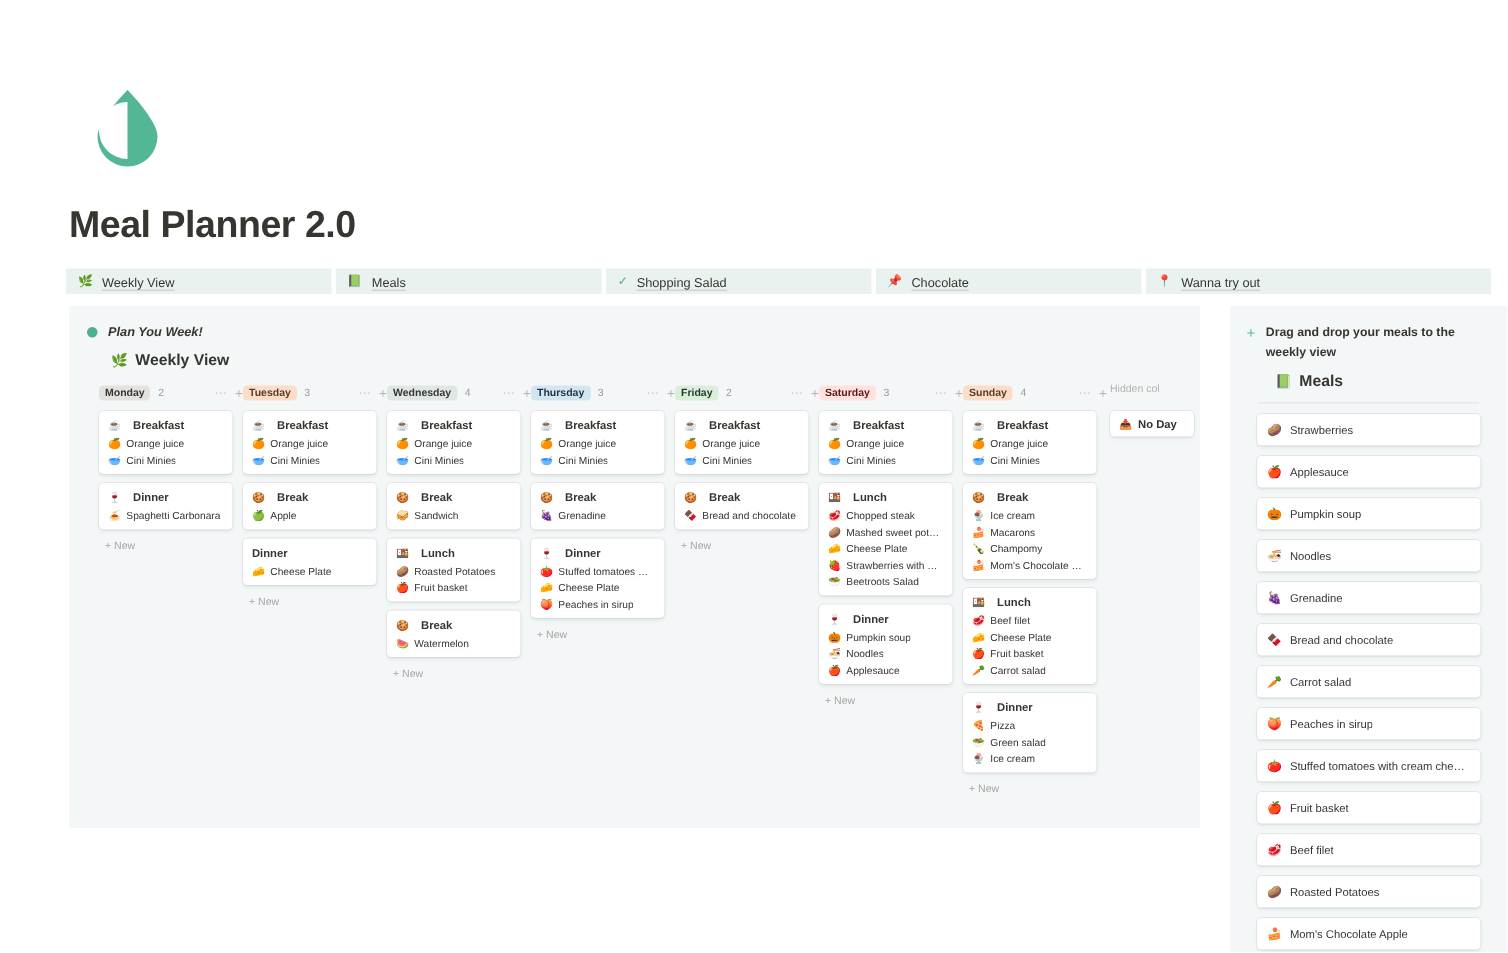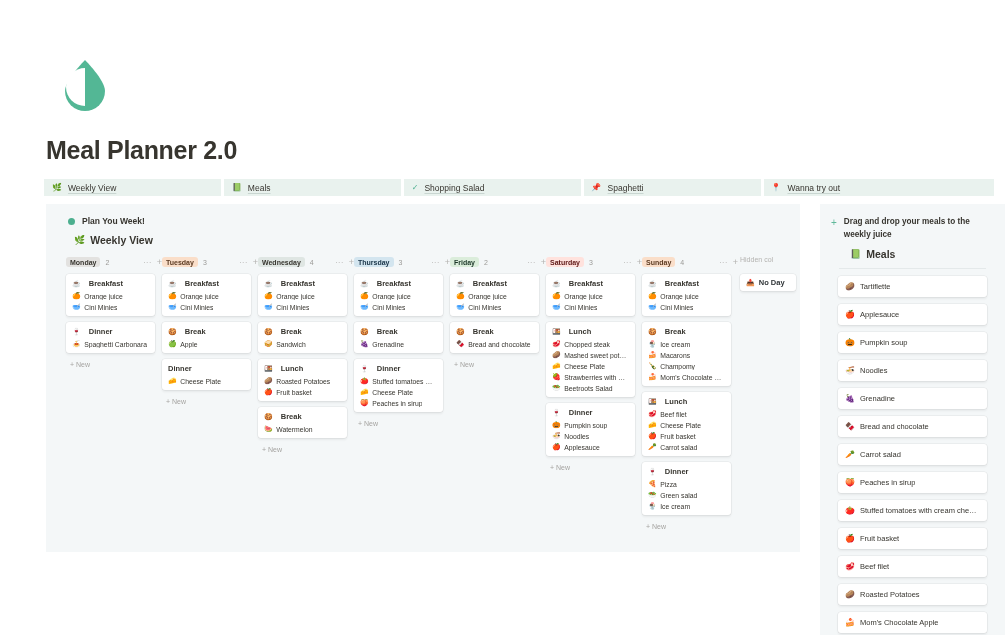--- a/index.html
+++ b/index.html
@@ -44,21 +44,21 @@
   .tab .tab-label { text-decoration: underline; text-decoration-color: #c9d6d1; text-underline-offset: 2px; }
   .tab .tab-ico { font-size: 8px; line-height: 1; display: inline-block; }
 
   
   .board {
     position: absolute; left: 46px; top: 204px;
     width: 754px; height: 348px;
     background: #f4f7f8;
     padding: 12px 10px 0 10px;
   }
-  .board-head { display: flex; align-items: center; gap: 7px; margin-left: 12px; }
+  .board-head { display: flex; align-items: center; gap: 7px; margin-left: 2px; font-style: italic; }
   .green-dot { width: 7px; height: 7px; border-radius: 50%; background: #4caf8f; display: inline-block; }
   .board-head-title { font-size: 8.5px; font-weight: bold; color: #37352f; }
   .view-row { display: flex; align-items: center; gap: 5px; margin: 8px 0 0 18px; }
   .view-title { font-size: 10.5px; font-weight: bold; color: #37352f; }
   .view-ico { font-size: 9px; }
 
   
   .columns {
     display: flex; margin-top: 10px; margin-left: 10px;
     align-items: flex-start;
@@ -161,21 +161,21 @@
       <div class="tab">
         <span class="tab-ico">📗</span>
         <span class="tab-label">Meals</span>
       </div>
       <div class="tab">
         <span class="tab-ico" style="color: rgb(76, 175, 143);">✓</span>
         <span class="tab-label">Shopping Salad</span>
       </div>
       <div class="tab">
         <span class="tab-ico">📌</span>
-        <span class="tab-label">Spaghetti</span>
+        <span class="tab-label">Chocolate</span>
       </div>
       <div class="tab">
         <span class="tab-ico">📍</span>
         <span class="tab-label">Wanna try out</span>
       </div>
     </div>
 
   <div class="board">
     <div class="board-head">
       <span class="green-dot"></span>
@@ -560,31 +560,31 @@
             <span style="font-size: 7px;">📥</span>
             <span>No Day</span>
           </div>
         </div>
       </div>
   </div>
 
   <div class="panel">
     <div class="panel-head">
       <span class="panel-plus">+</span>
-      <span class="panel-head-title">Drag and drop your meals to the weekly juice</span>
+      <span class="panel-head-title">Drag and drop your meals to the weekly view</span>
     </div>
     <div class="panel-sub">
       <span class="view-ico">📗</span>
       <span class="panel-sub-title">Meals</span>
     </div>
     <div class="panel-rule"></div>
     <div id="meals">
         <div class="meal-row">
           <span class="e">🥔</span>
-          <span class="txt">Tartiflette</span>
+          <span class="txt">Strawberries</span>
         </div>
         <div class="meal-row">
           <span class="e">🍎</span>
           <span class="txt">Applesauce</span>
         </div>
         <div class="meal-row">
           <span class="e">🎃</span>
           <span class="txt">Pumpkin soup</span>
         </div>
         <div class="meal-row">

